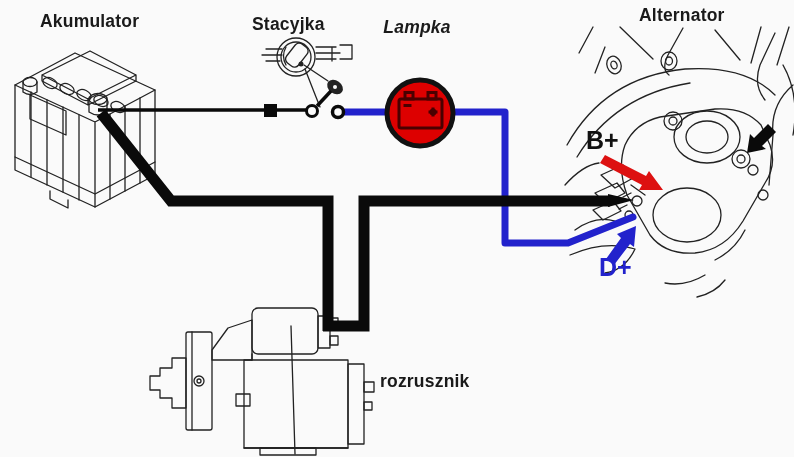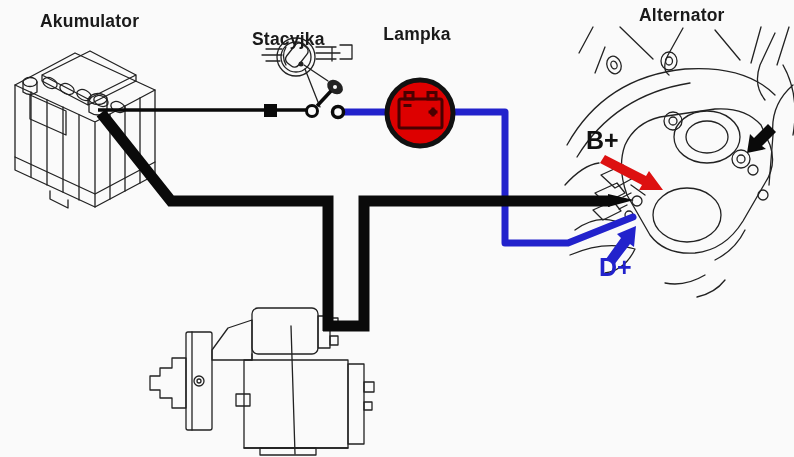--- a/index.html
+++ b/index.html
@@ -154,20 +154,21 @@
         <path class="lamp-sym" stroke-width="1.5" d="M428.5,112 H437.5 M433,107.5 V116.5"></path>
       </g>
     </g>
 
     <polygon class="arrow-red" points="600,163 642,185 639,190 663,190 649,171 646,176 605,155"></polygon>
     <polygon class="arrow-blue" points="614,265 630,244 634,247 636,226 617,234 621,238 606,259"></polygon>
     <polygon class="arrow-black" points="768,124 754,138 750,134 747,153 766,149 762,146 776,132"></polygon>
   </svg>
 
   <div class="label" style="left:40px;top:11px;">Akumulator</div>
-  <div class="label" style="left:252px;top:29px;">Stacyjka</div>
-  <div class="label center" style="left:358px;top:25px;width:118px;">
+  <div class="label" style="left:252px;top:14px;">Stacyjka</div>
+  <div class="label center" style="left:358px;top:18px;width:118px;font-style:italic;">
     <span>Lampka</span><br>
   </div>
   <div class="label" style="left:639px;top:5px;">Alternator</div>
+  <div class="label" style="left:380px;top:371px;">rozrusznik</div>
   <div class="terminal-label" style="left:586px;top:126px;">B+</div>
   <div class="terminal-label blue" style="left:599px;top:253px;">D+</div>
 </div>
 
 </body></html>

